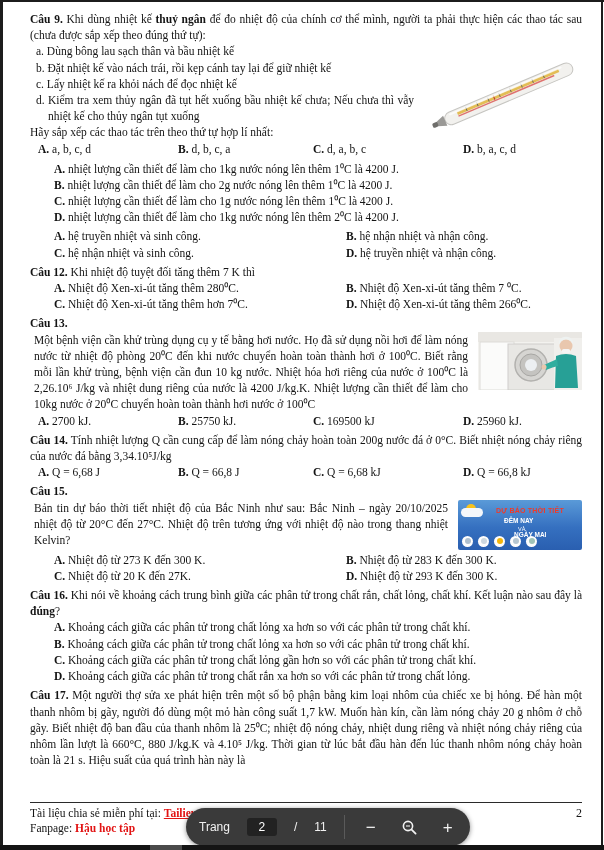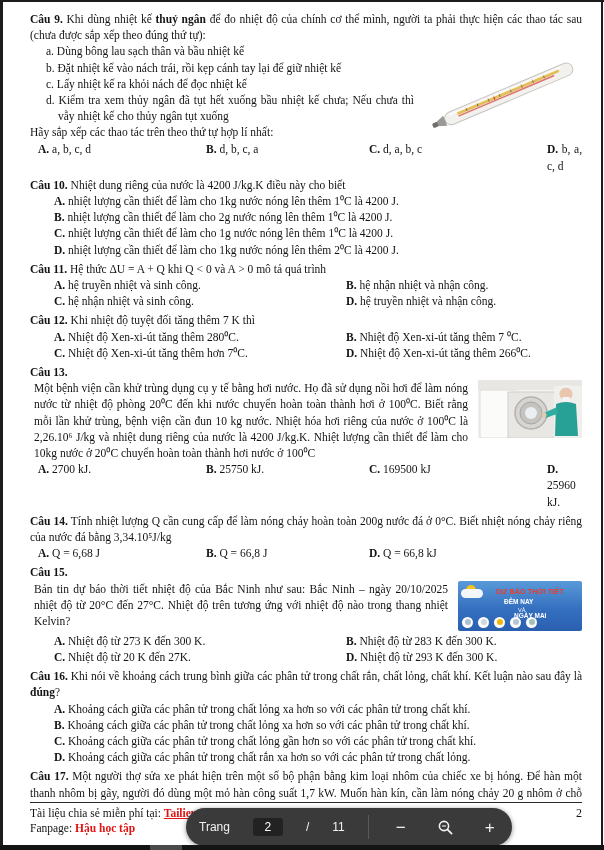--- a/index.html
+++ b/index.html
@@ -10,22 +10,22 @@
   .edge-left{position:absolute;top:0;left:0;width:3px;height:845px;background:#1c1c1c;}
   .edge-right{position:absolute;top:0;left:601px;width:2px;height:845px;background:#1c1c1c;}
   .bottom-strip{position:absolute;left:0;bottom:0;width:604px;height:5px;background:#141414;}
   .bottom-strip .seg{position:absolute;left:150px;top:0;width:32px;height:5px;background:#4a4a4a;}
 
   .content{position:absolute;top:11px;left:30px;width:552px;height:791px;overflow:hidden;
            font-size:11.5px;line-height:16.2px;text-align:justify;}
   p{margin:0;}
   b{font-weight:bold;}
   .question{margin-bottom:3px;}
-  .sub-item{margin-left:16px;padding-left:12px;text-indent:-12px;}
-  .opt-row4{display:grid;grid-template-columns:140px 135px 150px 1fr;margin-left:8px;clear:right;gap:28px;}
+  .sub-item{margin-left:6px;padding-left:12px;text-indent:-12px;}
+  .opt-row4{display:grid;grid-template-columns:140px 135px 150px 1fr;margin-left:8px;clear:right;}
   .opt-grid2{display:grid;grid-template-columns:292px 1fr;margin-left:24px;clear:right;}
   .opt-line{margin-left:24px;}
   .para-indent{margin-left:4px;}
 
   
   .fig{float:right;position:relative;}
   .fig-thermo{width:158px;height:94px;margin:2px 0 2px 10px;}
   .fig-autoclave{width:104px;height:58px;margin:0 0 2px 10px;background:#f3f2ef;overflow:hidden;border-radius:1px;}
   .fig-weather{width:124px;height:50px;margin:0 0 2px 10px;background:linear-gradient(180deg,#5a9ad8 0%,#3570c0 55%,#2a5fb0 100%);
                border-radius:2px;overflow:hidden;font-family:"Liberation Sans",sans-serif;color:#fff;}
@@ -42,21 +42,21 @@
   
   .page-footer{position:absolute;left:30px;top:802px;width:552px;border-top:1.2px solid #2a2a2a;
                padding-top:3px;font-size:11.5px;line-height:15px;text-align:left;}
   .footer-row{display:flex;justify-content:space-between;}
   .red-link{color:#e21313;font-weight:bold;text-decoration:underline;}
   .red-link2{color:#e21313;font-weight:bold;text-decoration:none;}
   .page-num{font-size:12px;}
 
   
   .viewer-toolbar{position:absolute;left:186px;top:808px;height:38px;display:flex;align-items:center;
-                  gap:23px;padding:0 13px;background:#3a3a3a;border-radius:20px;
+                  gap:17px;padding:0 13px;background:#3a3a3a;border-radius:20px;
                   font-family:"Liberation Sans",sans-serif;color:#f1f1f1;font-size:12px;
                   box-shadow:0 1px 5px rgba(0,0,0,.45);}
   .tb-page-input{min-width:16px;padding:2px 7px;background:#222222;border-radius:3px;color:#fff;
                  text-align:center;font-size:12px;cursor:text;}
   .tb-div{width:1px;height:24px;background:#5a5a5a;}
   .tb-btn{background:none;border:none;color:#f1f1f1;font-size:17px;line-height:1;padding:2px 4px;
           cursor:pointer;font-family:"Liberation Sans",sans-serif;display:flex;align-items:center;}
 </style>
 </head>
 <body>
@@ -99,29 +99,27 @@
       </div>
       <div class="opt-row4">
         <div class="opt"><b>A.</b> <span>a, b, c, d</span></div>
         <div class="opt"><b>B.</b> <span>d, b, c, a</span></div>
         <div class="opt"><b>C.</b> <span>d, a, b, c</span></div>
         <div class="opt"><b>D.</b> <span>b, a, c, d</span></div>
       </div>
     </div>
 
     <div class="question">
-      <p class="q-text"><b>Câu 10.</b> <span>Nhiệt dung riêng của nước là 4200 J/kg.K điều này cho biết</span></p>
       <div class="opt-line"><b>A.</b> <span>nhiệt lượng cần thiết để làm cho 1kg nước nóng lên thêm 1⁰C là 4200 J.</span></div>
       <div class="opt-line"><b>B.</b> <span>nhiệt lượng cần thiết để làm cho 2g nước nóng lên thêm 1⁰C là 4200 J.</span></div>
       <div class="opt-line"><b>C.</b> <span>nhiệt lượng cần thiết để làm cho 1g nước nóng lên thêm 1⁰C là 4200 J.</span></div>
       <div class="opt-line"><b>D.</b> <span>nhiệt lượng cần thiết để làm cho 1kg nước nóng lên thêm 2⁰C là 4200 J.</span></div>
     </div>
 
     <div class="question">
-      <p class="q-text"><b>Câu 11.</b> <span>Hệ thức ΔU = A + Q khi Q &lt; 0 và A &gt; 0 mô tả quá trình</span></p>
       <div class="opt-grid2">
         <div><b>A.</b> <span>hệ truyền nhiệt và sinh công.</span></div>
         <div><b>B.</b> <span>hệ nhận nhiệt và nhận công.</span></div>
         <div><b>C.</b> <span>hệ nhận nhiệt và sinh công.</span></div>
         <div><b>D.</b> <span>hệ truyền nhiệt và nhận công.</span></div>
       </div>
     </div>
 
     <div class="question">
       <p class="q-text"><b>Câu 12.</b> <span>Khi nhiệt độ tuyệt đối tăng thêm 7 K thì</span></p>
@@ -162,20 +160,21 @@
         <div><b>C.</b> <span>169500 kJ</span></div>
         <div><b>D.</b> <span>25960 kJ.</span></div>
       </div>
     </div>
 
     <div class="question">
       <p class="q-text"><b>Câu 14.</b> <span>Tính nhiệt lượng Q cần cung cấp để làm nóng chảy hoàn toàn 200g nước đá ở 0°C. Biết nhiệt nóng chảy riêng của nước đá bằng 3,34.10⁵J/kg</span></p>
       <div class="opt-row4">
         <div><b>A.</b> <span>Q = 6,68 J</span></div>
         <div><b>B.</b> <span>Q = 66,8 J</span></div>
+        <div><b>C.</b> <span>Q = 6,68 kJ</span></div>
         <div><b>D.</b> <span>Q = 66,8 kJ</span></div>
       </div>
     </div>
 
     <div class="question">
       <p><b>Câu 15.</b></p>
       <p class="para-indent">
         <span class="fig fig-weather" style="display:block;position:relative;float:right;">
           <span class="w-sun"></span>
           <span class="w-cloud"></span>

